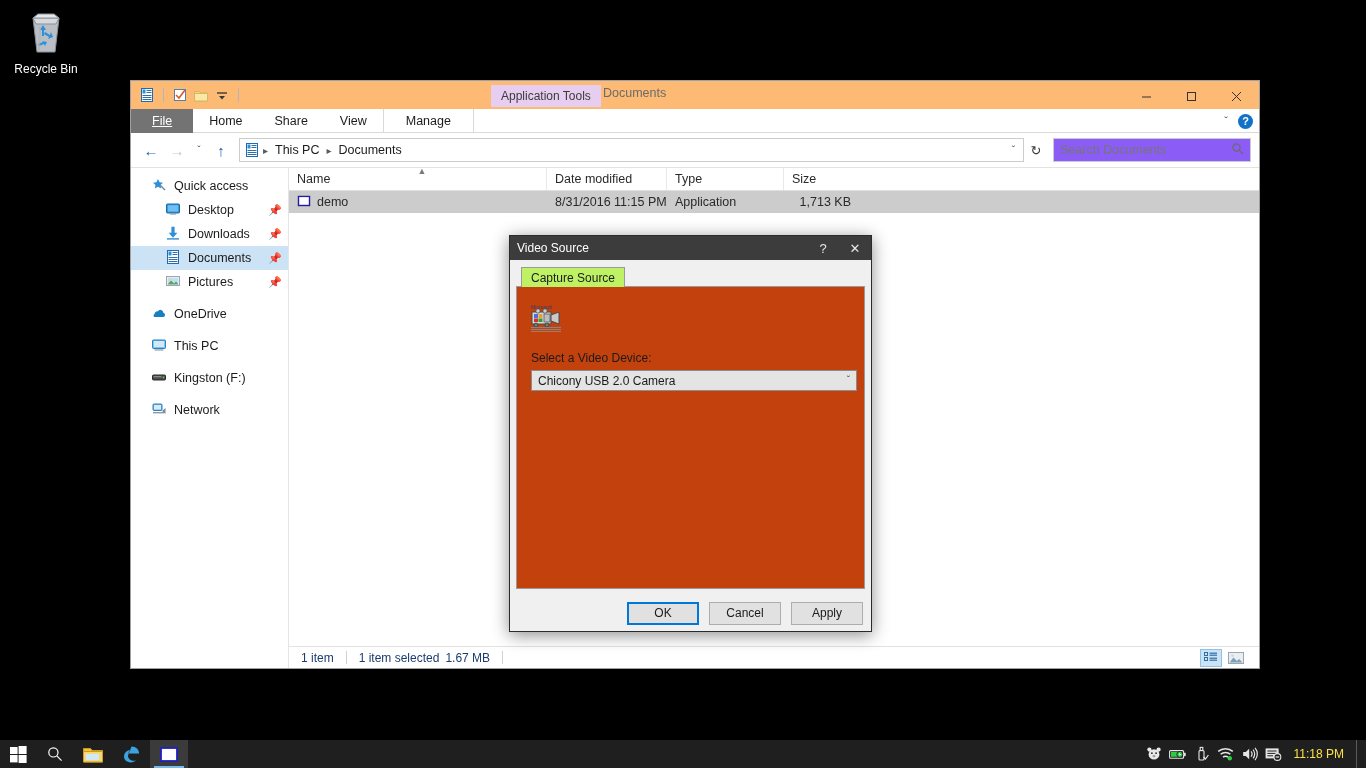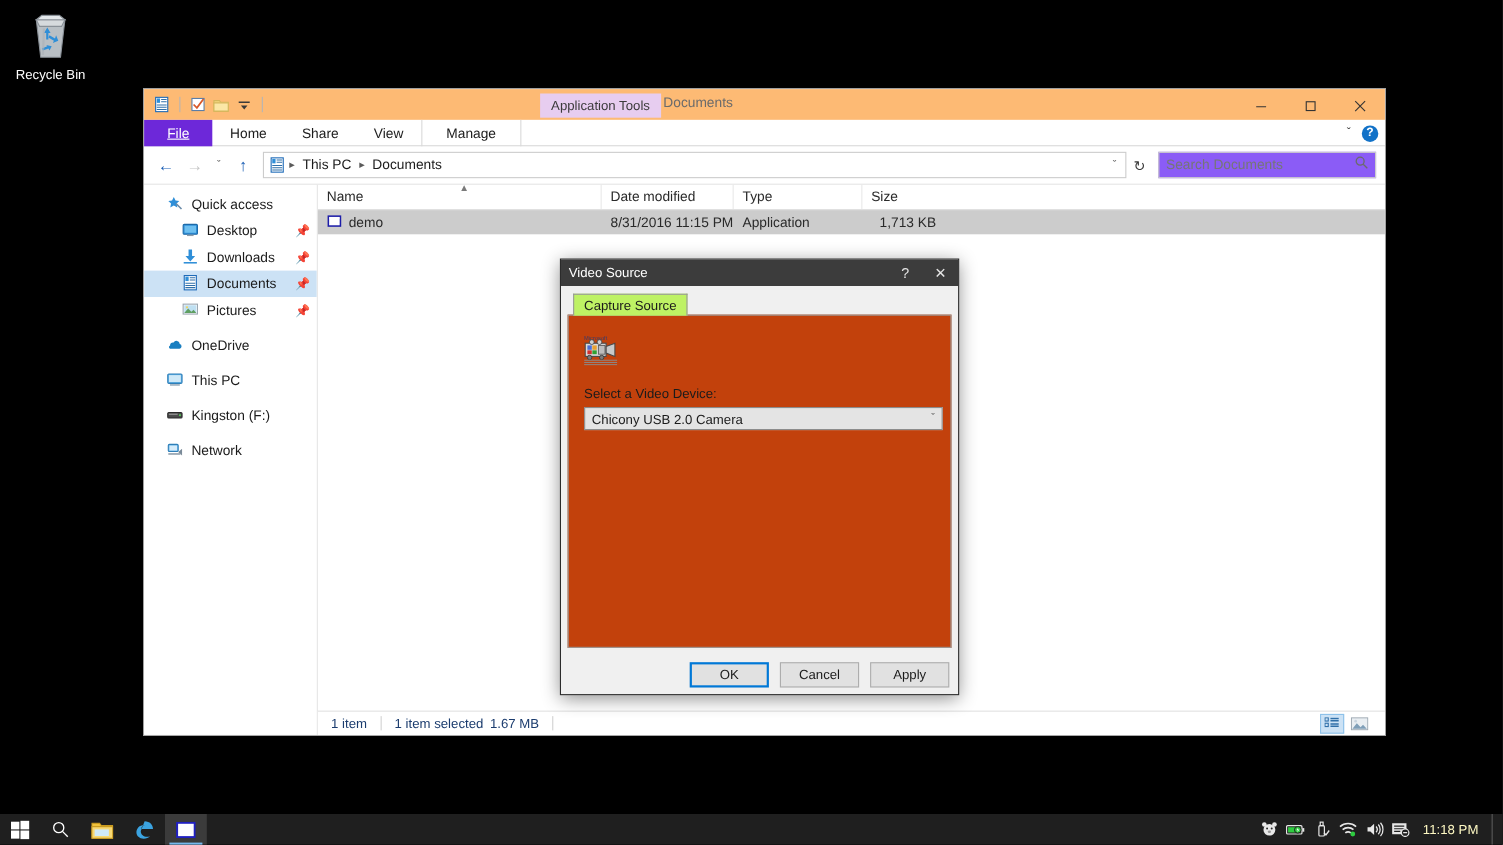--- a/index.html
+++ b/index.html
@@ -52,21 +52,21 @@
 
   
   .ribbon-tabs {
     height:24px; display:flex; align-items:stretch; flex:0 0 24px;
     border-bottom:1px solid #d9d9d9; position:relative; background:#fff;
   }
   .rtab {
     font-size:12.5px; color:#1b1b1b; padding:0 16px;
     display:flex; align-items:center; cursor:default; height:24px;
   }
-  .rtab.file { background:#6d28d9; color:#fff; padding:0 21px;text-decoration:underline; }
+  .rtab.file { background:#737373; color:#fff; padding:0 21px;text-decoration:underline; }
   .rtab.manage { border-left:1px solid #d9d9d9; border-right:1px solid #d9d9d9; padding:0 22px; }
   .ribbon-right { position:absolute; right:6px; top:0; height:24px; display:flex; align-items:center; gap:10px; }
   .helpbtn {
     width:15px; height:15px; border-radius:50%; background:#1272c8; color:#fff;
     font-size:11px; font-weight:bold; display:flex; align-items:center; justify-content:center;
     cursor:default;
   }
 
   
   .addrrow {
@@ -204,21 +204,21 @@
     cursor:default; position:relative;
   }
   .tb-btn.start { width:36px; }
   .tb-btn.active { background:#3b3b3b; }
   .tb-btn.active::after {
     content:''; position:absolute; bottom:0; left:4px; right:4px; height:2px; background:#76b9ed;
   }
   .tray { margin-left:auto; display:flex; align-items:center; height:28px; padding-right:4px; }
   .tray-ic { width:24px; height:28px; display:flex; align-items:center; justify-content:center; cursor:default; }
   .clock {
-    color:#fef9c3; font-size:12px; padding:0 12px 0 8px; height:28px;
+    color:#fde047; font-size:12px; padding:0 12px 0 8px; height:28px;
     display:flex; align-items:center; cursor:default; white-space:nowrap;
   }
   .showdesk { width:6px; height:28px; border-left:1px solid #5a5a5a; cursor:default; }
 </style>
 </head>
 <body>
 
 <div id="screen">
 
   <div id="desktop">

